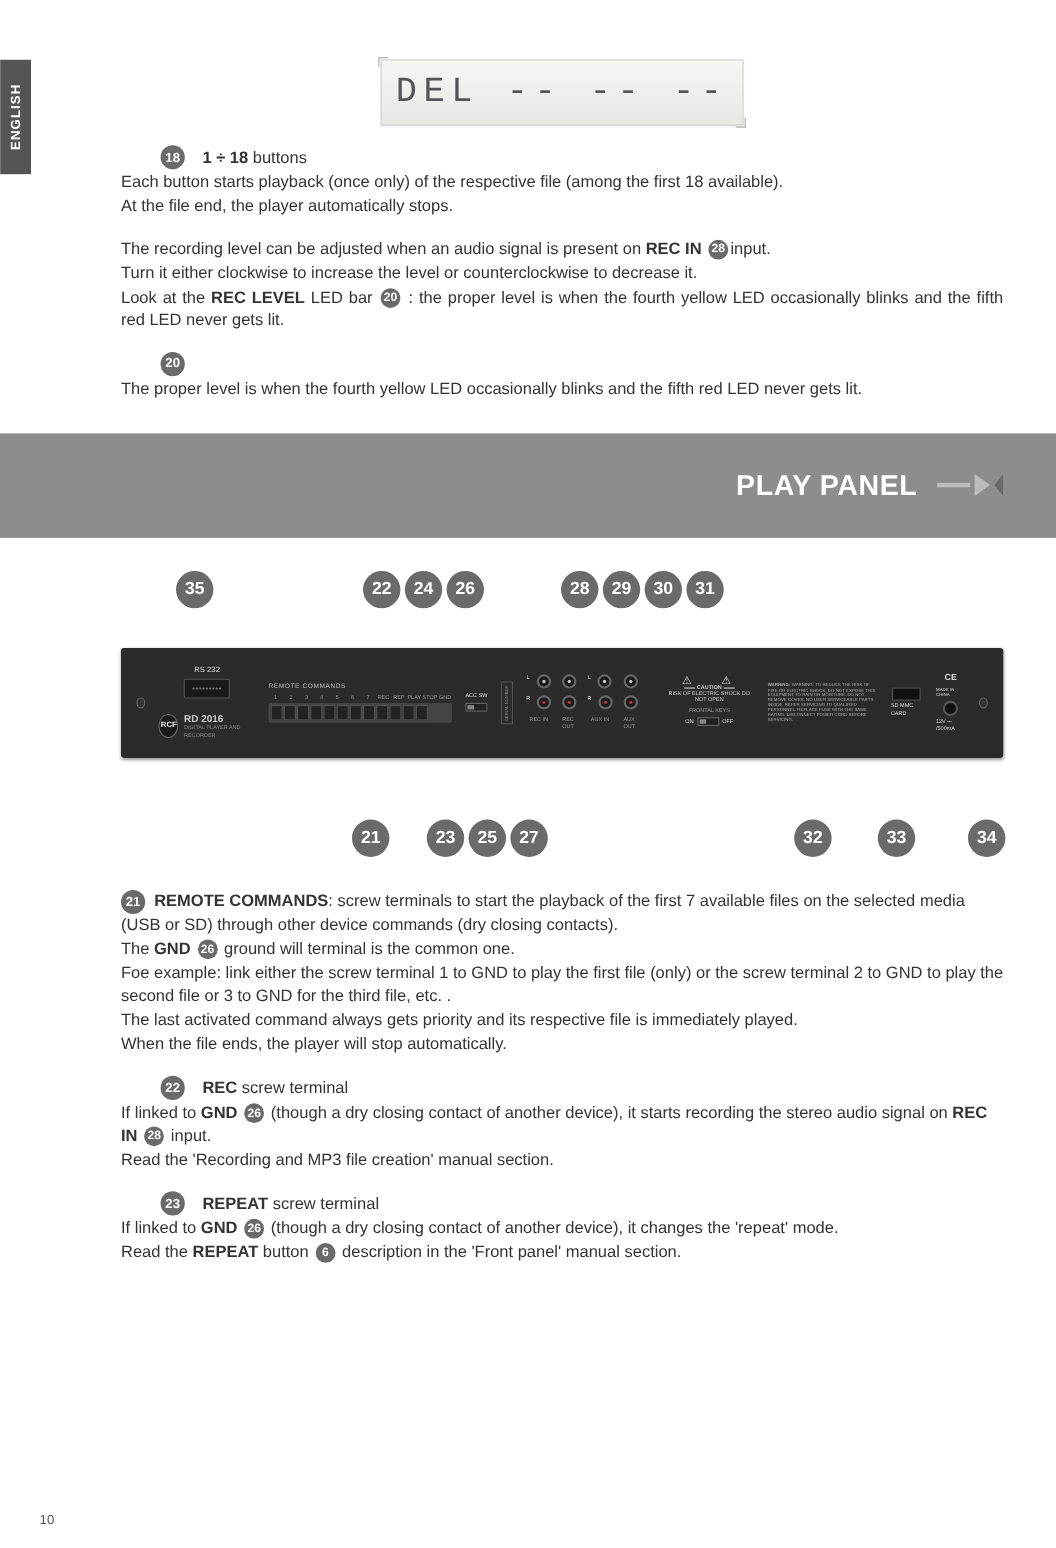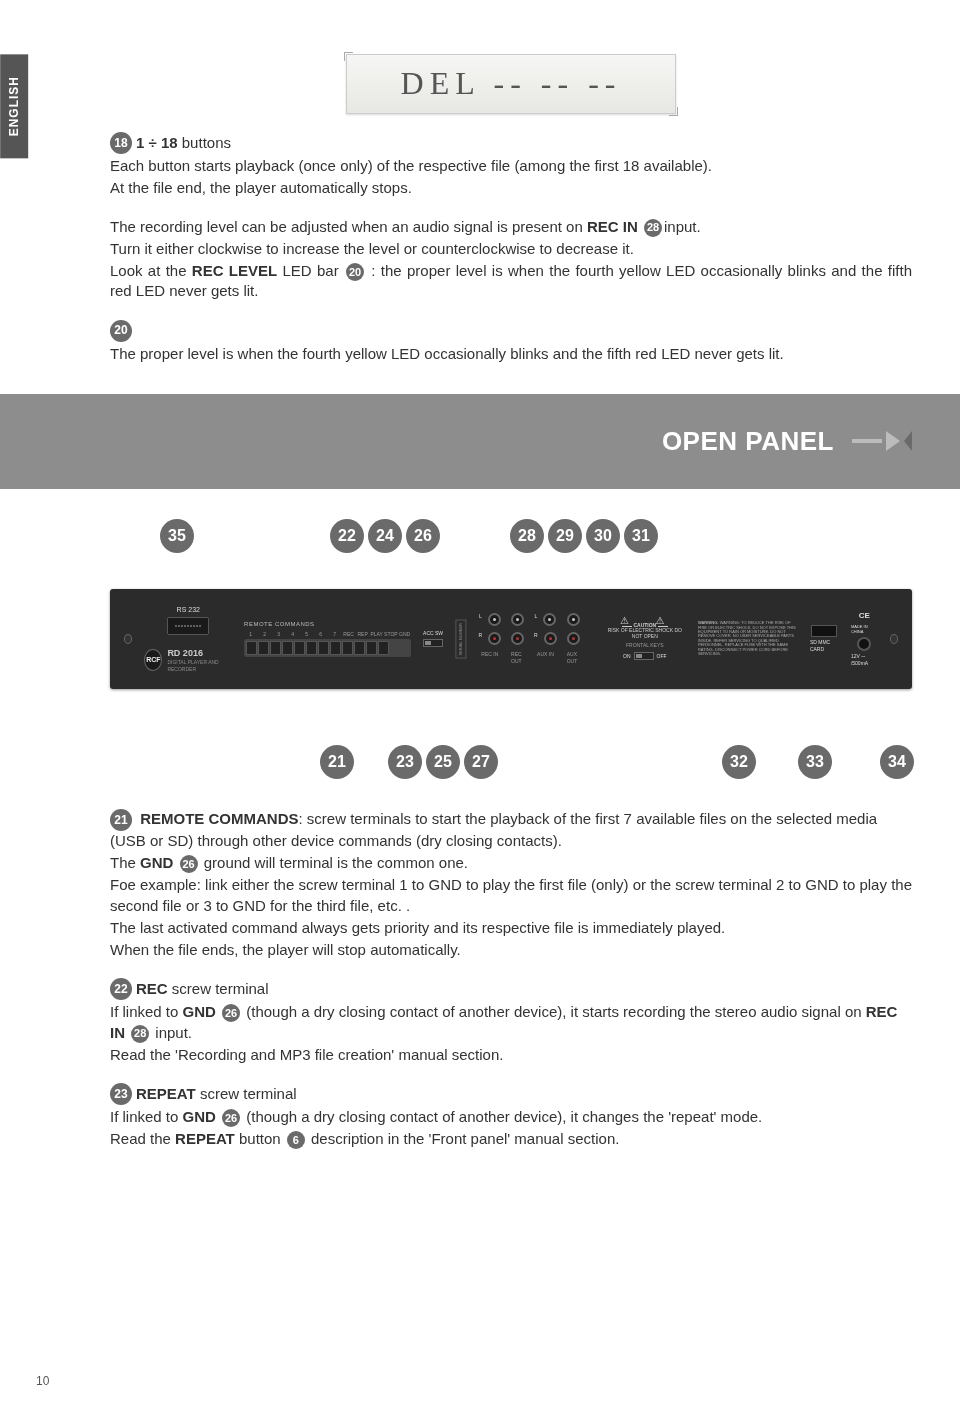--- a/index.html
+++ b/index.html
@@ -24,39 +24,39 @@
     transform: rotate(180deg);
     letter-spacing: 1px;
   }
   .intro { font-size: 15px; font-weight: 300; margin-bottom: 16px; }
   .lcd {
     width: 330px; height: 60px;
     margin: 0 auto 18px auto;
     border: 1px solid #ccc;
     background: linear-gradient(#f6f6f4,#e7e7e3);
     display: flex; align-items: center; justify-content: center;
-    font-family: Liberation Serif, serif;
+    font-family: Liberation Mono, monospace;
     font-size: 32px; letter-spacing: 6px; color: #555;
     box-shadow: 0 1px 2px rgba(0,0,0,0.15);
     position: relative;
   }
   .lcd::before, .lcd::after { content:""; position:absolute; width:8px; height:8px; border-top:1px solid #aaa; border-left:1px solid #aaa; }
   .lcd::before { top:-3px; left:-3px; }
   .lcd::after { bottom:-3px; right:-3px; transform:rotate(180deg); }
   .circ {
     display: inline-flex; align-items:center; justify-content:center;
     width: 22px; height: 22px; border-radius: 50%;
     background: #6a6a6a; color: #fff; font-size: 12px; font-weight: bold;
     vertical-align: middle; margin-right: 4px;
   }
   .circ.sm { width:18px; height:18px; font-size:11px; margin:0 2px; }
   .circ.big { width:34px; height:34px; font-size:16px; }
   .sec { margin-bottom: 18px; font-weight: 300; }
   .sec p { margin-top: 2px; }
-  .sec .head { display:flex; align-items:center; gap:0; }
+  .sec .head { display:flex; align-items:flex-end; gap:12px;margin-left:36px; }
   .sec .title { font-weight: 300; }
   .sec b { font-weight: 700; }
   .just { text-align: justify; }
 
   .rear-banner {
     background: #8d8d8d;
     margin: 30px -48px 30px -110px;
     padding: 30px 48px 30px 0;
     display:flex; justify-content:flex-end; align-items:center; gap:18px;
   }
@@ -138,21 +138,21 @@
   </div>
 
   <div class="sec">
     <div class="head">
       <span class="circ">20</span>
     </div>
     <p class="just">The proper level is when the fourth yellow LED occasionally blinks and the fifth red LED never gets lit.</p>
   </div>
 
   <div class="rear-banner">
-    <div class="t">OPEN PANEL</div>
+    <div class="t">PLAY PANEL</div>
     <div class="arrow-b">
       <div class="line"></div>
         <div class="tri"></div>
         <div class="stub"></div>
     </div>
   </div>
 
   <div class="callouts">
 
     <div class="co" style="left:50px; top:0">

